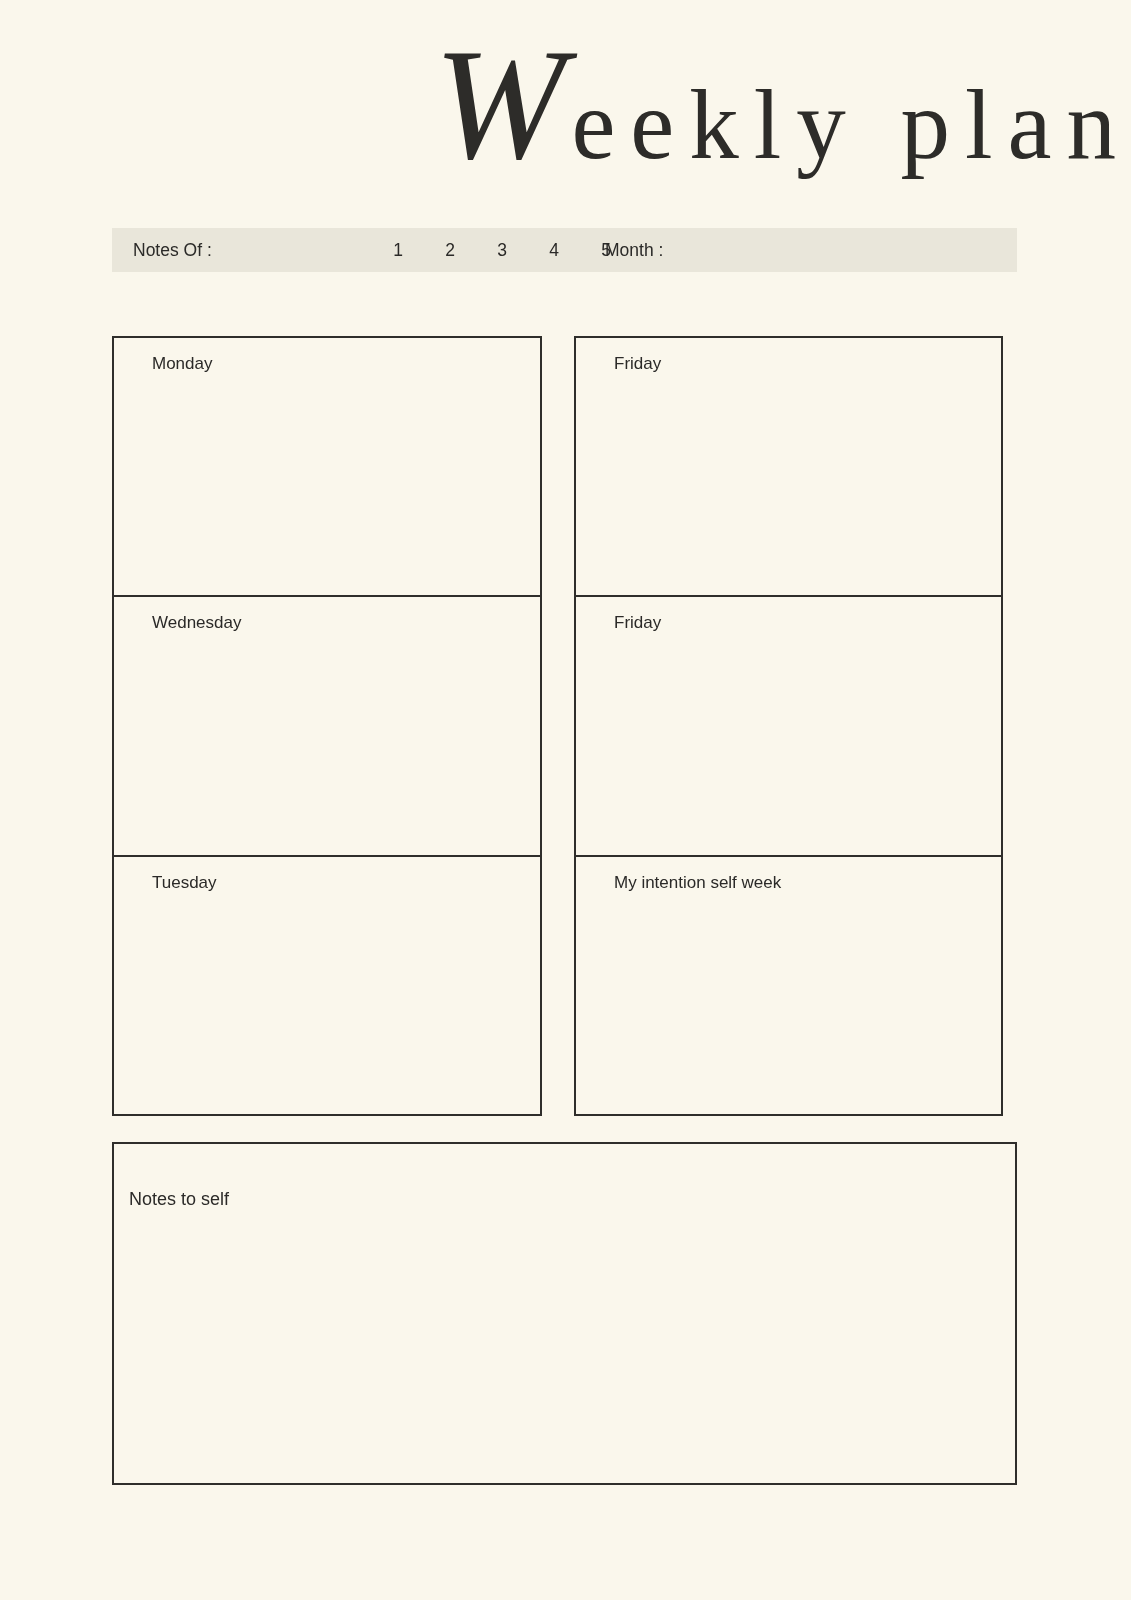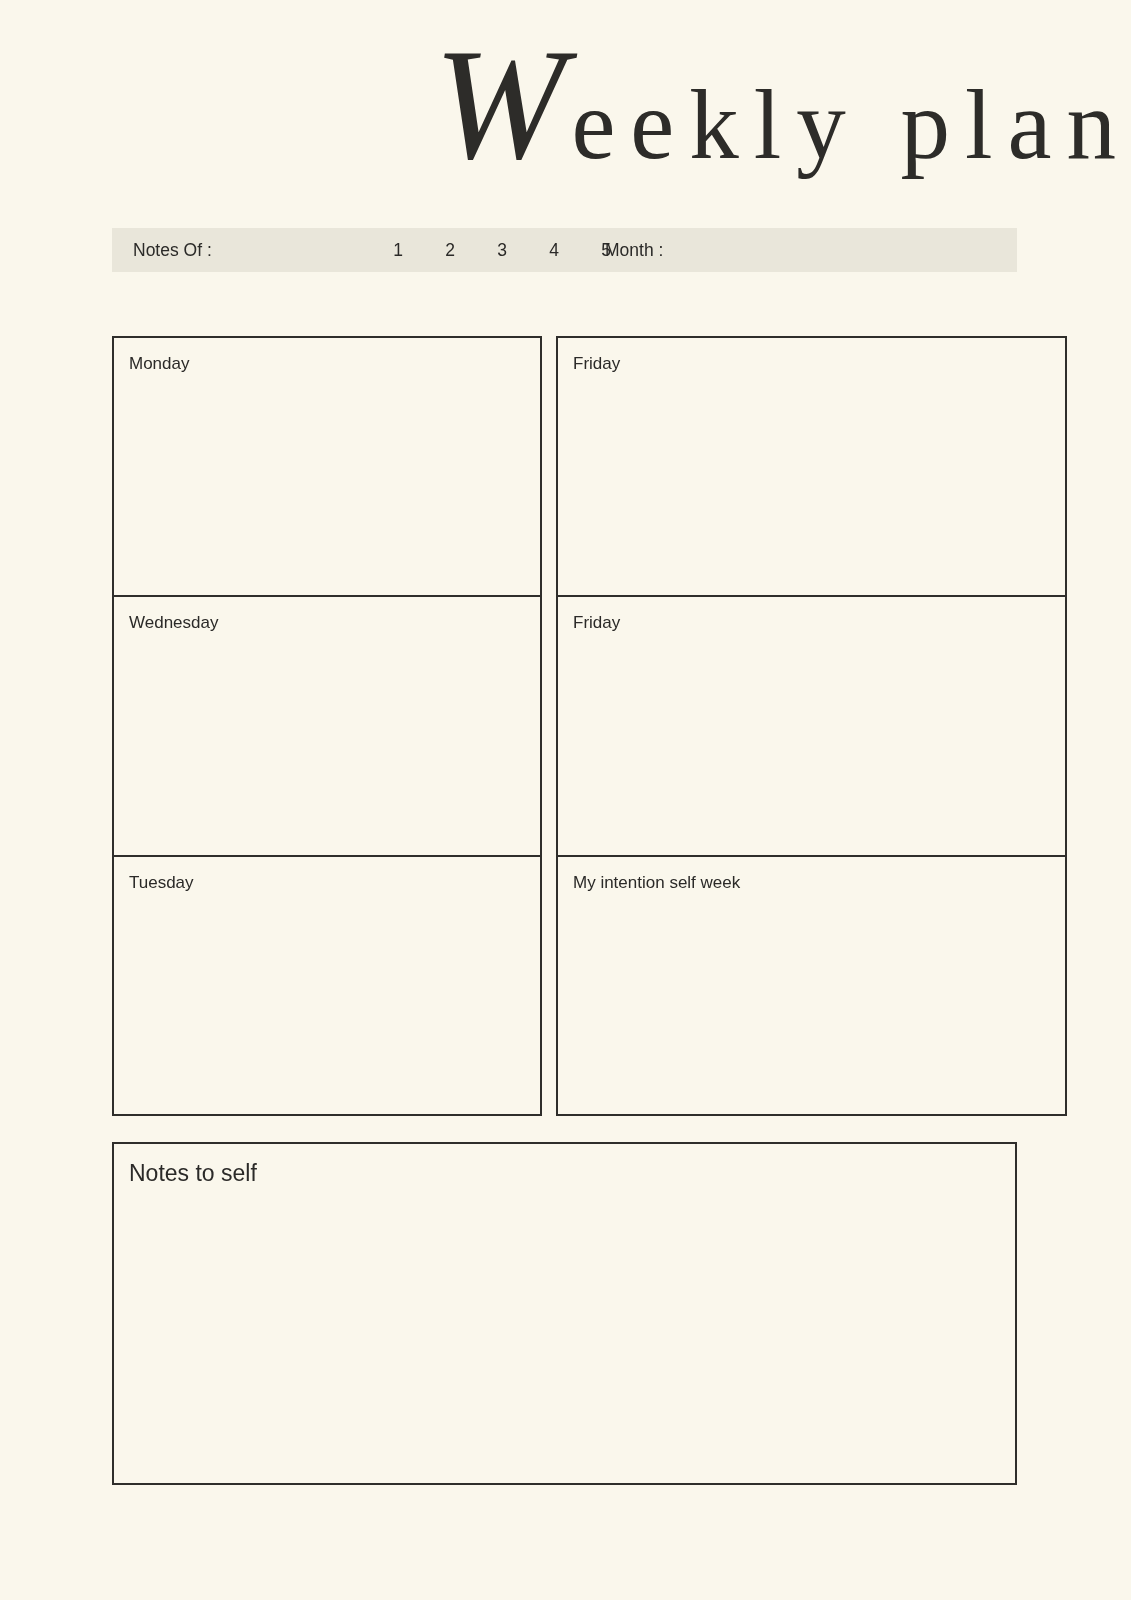--- a/index.html
+++ b/index.html
@@ -62,39 +62,39 @@
   }
 
   
   .day-col {
     position: absolute; top: 336px; height: 780px;
     border: 2px solid #2f2e2b;
     display: flex; flex-direction: column;
     background: #faf7ec;
   }
   .col-left  { left: 112px; width: 430px; }
-  .col-right { left: 556px; width: 511px; }
-  .day-cell { flex: 1 1 0; border-bottom: 2px solid #2f2e2b; }
+  .col-right { left: 574px; width: 429px; }
+  .day-cell { flex: 1 1 0; border-bottom: 2px solid #2f2e2b; padding-left: 23px; }
   .day-cell:last-child { border-bottom: none; }
   .cell-label {
     display: block;
     padding: 16px 15px 0 15px;
     font-size: 17px;
     color: #2b2a28;
   }
 
   
   .notes-box {
     position: absolute;
     left: 112px; top: 1142px;
     width: 905px; height: 343px;
     border: 2px solid #2f2e2b;
     background: #faf7ec;
   }
-  .notes-box .cell-label { font-size: 23px; }
+  .notes-box .cell-label { font-size: 18px; margin-top: 29px; }
 </style>
 </head>
 <body>
 
 <div class="page">
 
   <h1 class="title"><span class="title-initial">W</span><span class="title-rest">eekly plan</span></h1>
 
   <div class="weekbar">
     <span class="weekbar-label weekof-label">Notes Of :</span>

